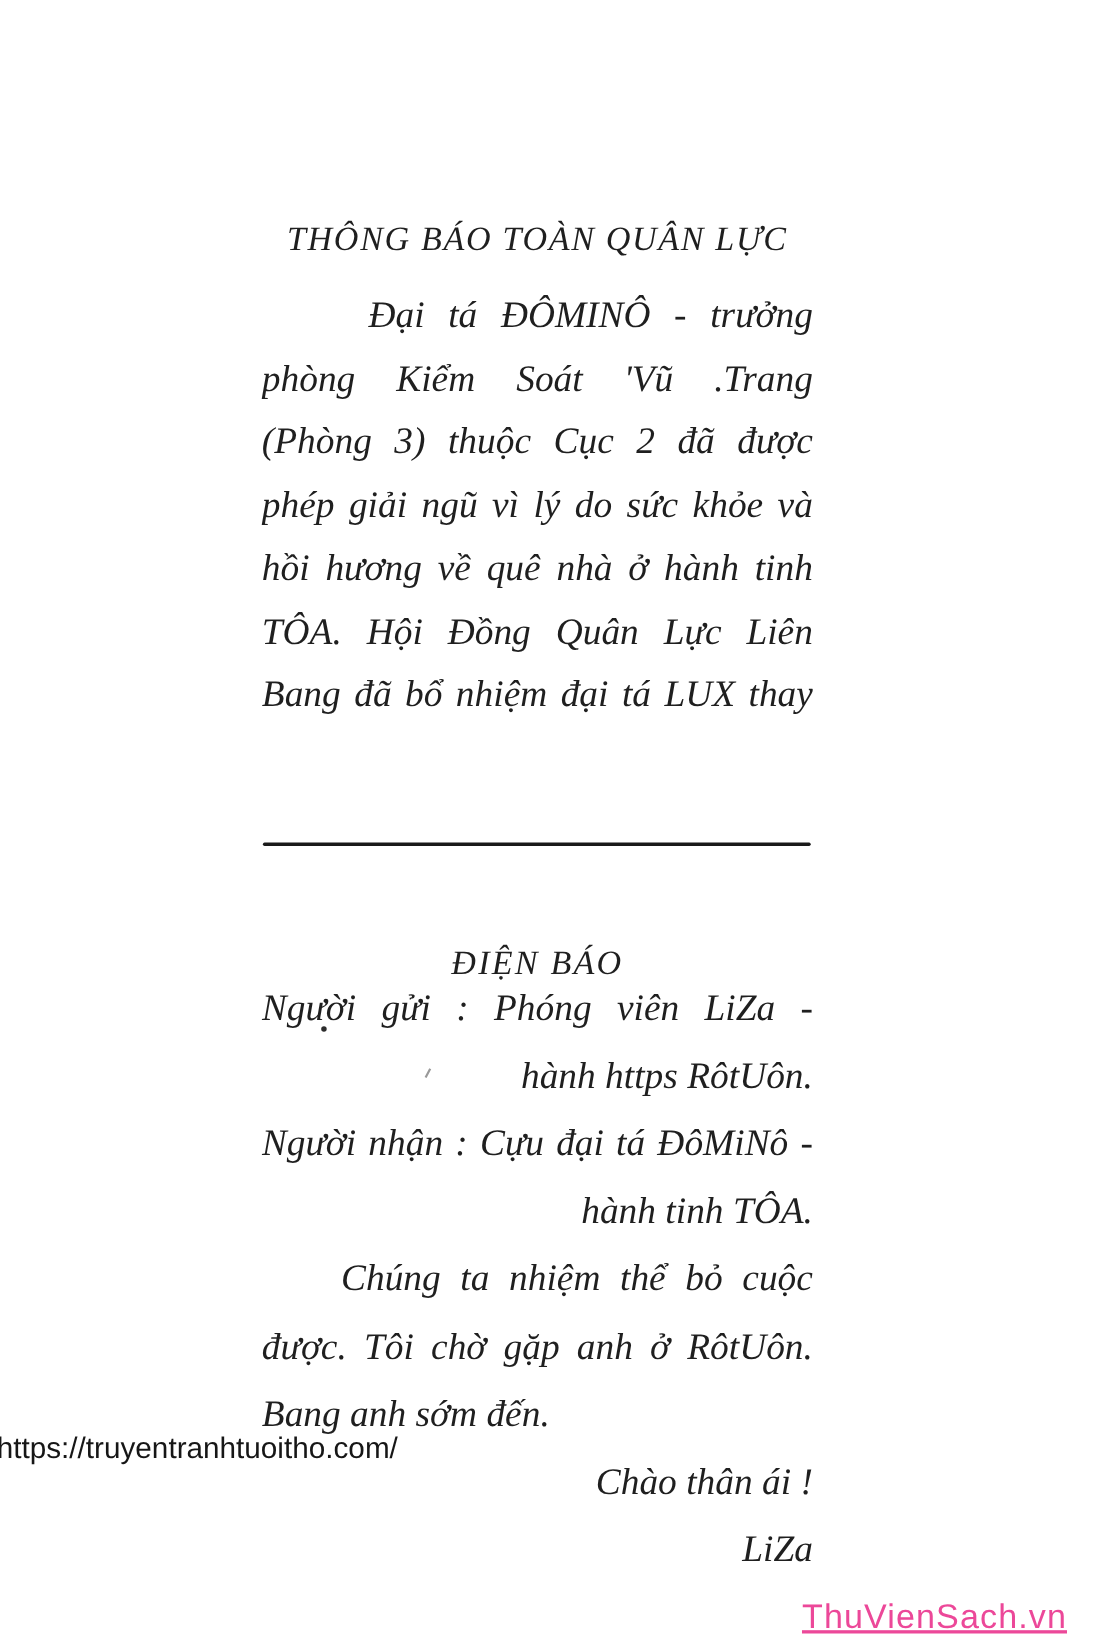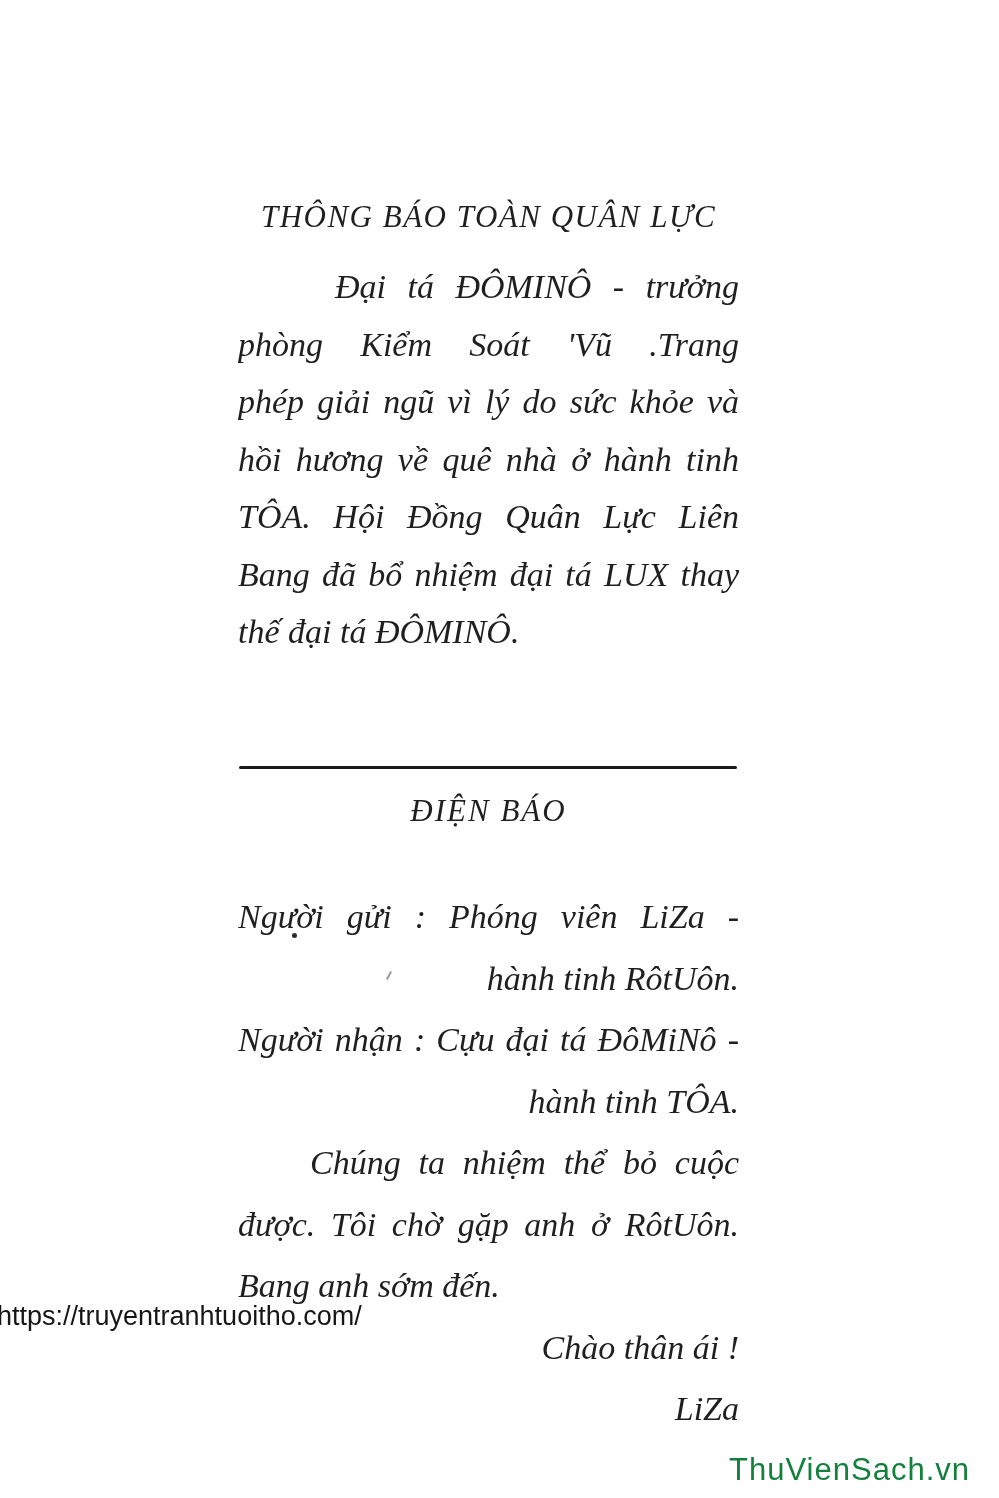--- a/index.html
+++ b/index.html
@@ -54,21 +54,21 @@
     position: absolute;
     left: 239px;
     top: 766px;
     width: 498px;
     height: 3px;
     background: #1a1a1a;
     border-radius: 2px;
   }
   
   .tg-heading {
-    top: 793px;
+    top: 857px;
     text-align: center;
     font-size: 31px;
     letter-spacing: 2px;
     white-space: nowrap;
   }
   .telegram {
     top: 878px;
     font-size: 34px;
   }
   .telegram .ln {
@@ -114,48 +114,49 @@
     color: #161616;
     white-space: nowrap;
   }
   .watermark {
     position: absolute;
     right: 29px;
     top: 1452px;
     font-family: "Liberation Sans", sans-serif;
     font-size: 31px;
     letter-spacing: 1px;
-    color: #15803d;
+    color: #ec4899;
     white-space: nowrap;
+    text-decoration: underline;
   }
 </style>
 </head>
 <body>
 
 <div>
 
   <div class="col ann-title">THÔNG BÁO TOÀN QUÂN LỰC</div>
 
   <div class="col para">
     <div class="ln just indent1">Đại tá ĐÔMINÔ - trưởng</div>
     <div class="ln just">phòng Kiểm Soát 'Vũ .Trang</div>
+    <div class="ln just">(Phòng 3) thuộc Cục 2 đã được</div>
     <div class="ln just">phép giải ngũ vì lý do sức khỏe và</div>
     <div class="ln just">hồi hương về quê nhà ở hành tinh</div>
     <div class="ln just">TÔA. Hội Đồng Quân Lực Liên</div>
     <div class="ln just">Bang đã bổ nhiệm đại tá LUX thay</div>
-    <div class="ln">thế đại tá ĐÔMINÔ.</div>
   </div>
 
   <div class="sep"></div>
 
   <div class="col tg-heading">ĐIỆN BÁO</div>
 
   <div class="col telegram">
     <div class="ln just">Người gửi : Phóng viên LiZa -</div>
-    <div class="ln right">hành tinh RôtUôn.</div>
+    <div class="ln right">hành https RôtUôn.</div>
     <div class="ln just gap">Người nhận : Cựu đại tá ĐôMiNô -</div>
     <div class="ln right">hành tinh TÔA.</div>
     <div class="ln just indent2">Chúng ta nhiệm thể bỏ cuộc</div>
     <div class="ln just">được. Tôi chờ gặp anh ở RôtUôn.</div>
     <div class="ln">Bang anh sớm đến.</div>
     <div class="ln sign sign-gap">Chào thân ái !</div>
     <div class="ln sign">LiZa</div>
   </div>
 
   <div class="artifact-dot"></div>

